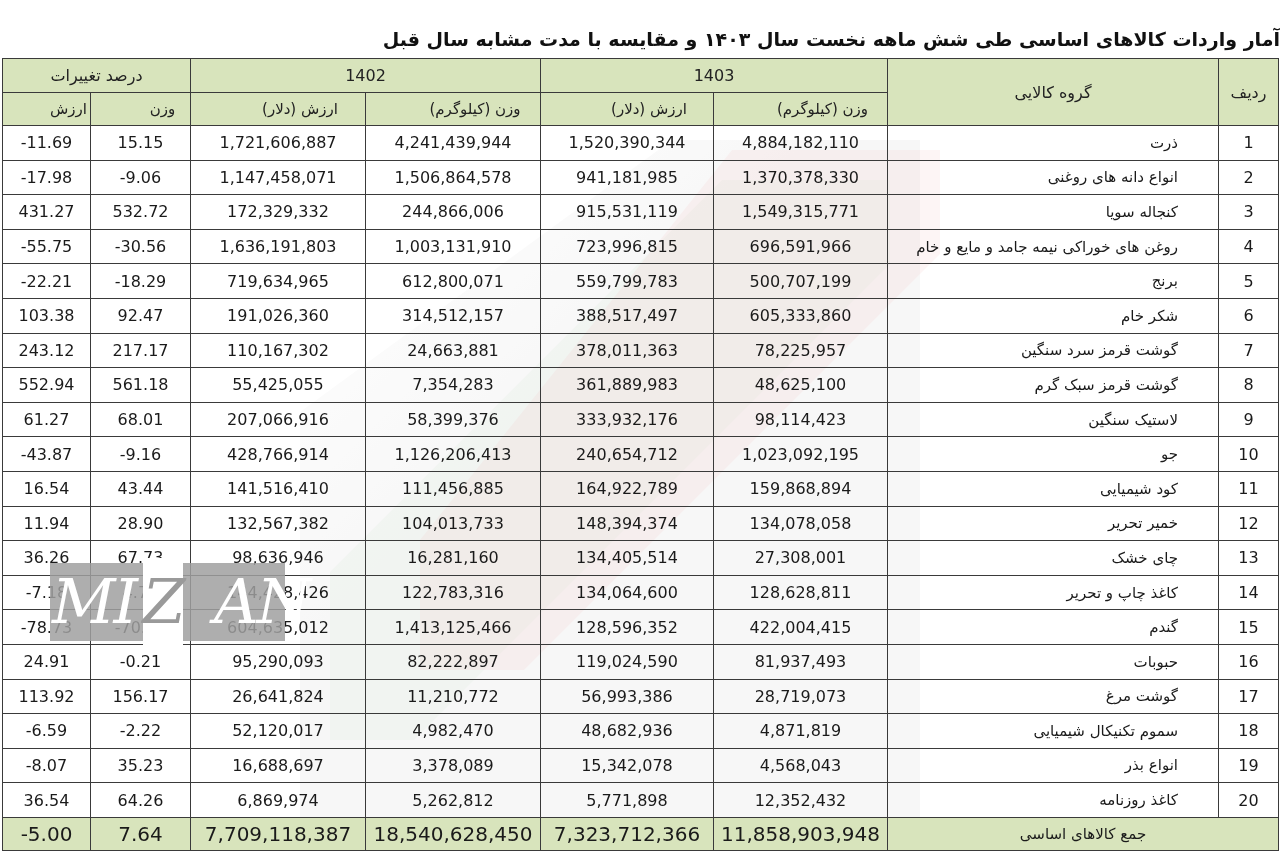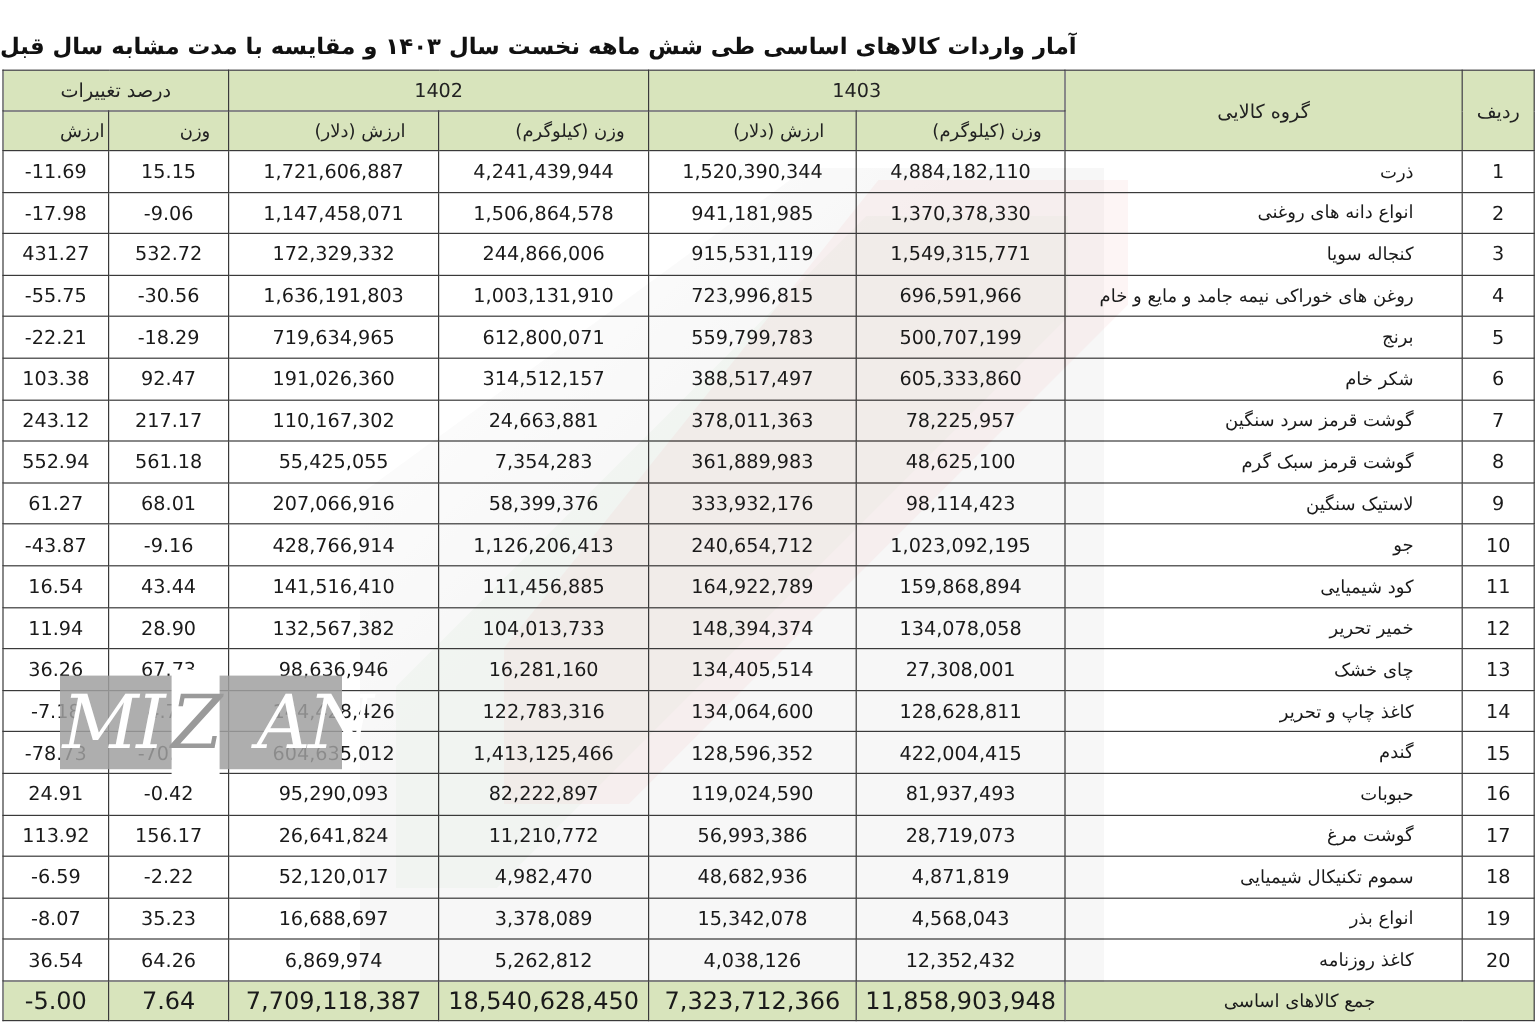--- a/index.html
+++ b/index.html
@@ -1,21 +1,21 @@
 <!DOCTYPE html>
 <html><head>
 <meta charset="utf-8">
 <style>
   * { box-sizing: border-box; margin: 0; padding: 0; }
   html, body { width: 1280px; height: 852px; background: #ffffff; overflow: hidden; }
   body { position: relative; font-family: "DejaVu Sans", "Liberation Sans", sans-serif; color: #1a1a1a; }
 
   .title {
     position: absolute; left: 0; top: 22px; width: 1280px; height: 34px;
-    text-align: left; font-weight: bold; font-size: 19px; line-height: 34px;
+    text-align: right; font-weight: bold; font-size: 19px; line-height: 34px;
     direction: rtl; color: #111;
   }
 
   
   .wm { position: absolute; pointer-events: none; }
   .wm-grey { left: 300px; top: 140px; width: 620px; height: 680px;
     background: linear-gradient(135deg, rgba(200,200,200,0) 0%, rgba(205,205,205,0.35) 40%, rgba(205,205,205,0.35) 100%);
     clip-path: polygon(60% 0, 100% 0, 100% 100%, 0 100%, 0 40%);
   }
   .wm-red { left: 420px; top: 150px; width: 520px; height: 520px;
@@ -244,21 +244,21 @@
         <td>-70.14</td>
         <td>604,635,012</td>
         <td>1,413,125,466</td>
         <td>128,596,352</td>
         <td>422,004,415</td>
         <td class="name">گندم</td>
         <td class="idx">15</td>
       </tr>
       <tr>
         <td>24.91</td>
-        <td>-0.42</td>
+        <td>-0.21</td>
         <td>95,290,093</td>
         <td>82,222,897</td>
         <td>119,024,590</td>
         <td>81,937,493</td>
         <td class="name">حبوبات</td>
         <td class="idx">16</td>
       </tr>
       <tr>
         <td>113.92</td>
         <td>156.17</td>
@@ -287,21 +287,21 @@
         <td>15,342,078</td>
         <td>4,568,043</td>
         <td class="name">انواع بذر</td>
         <td class="idx">19</td>
       </tr>
       <tr>
         <td>36.54</td>
         <td>64.26</td>
         <td>6,869,974</td>
         <td>5,262,812</td>
-        <td>4,038,126</td>
+        <td>5,771,898</td>
         <td>12,352,432</td>
         <td class="name">کاغذ روزنامه</td>
         <td class="idx">20</td>
       </tr>
     </tbody>
   <tfoot>
     <tr>
       <td>-5.00</td>
       <td>7.64</td>
       <td>7,709,118,387</td>

